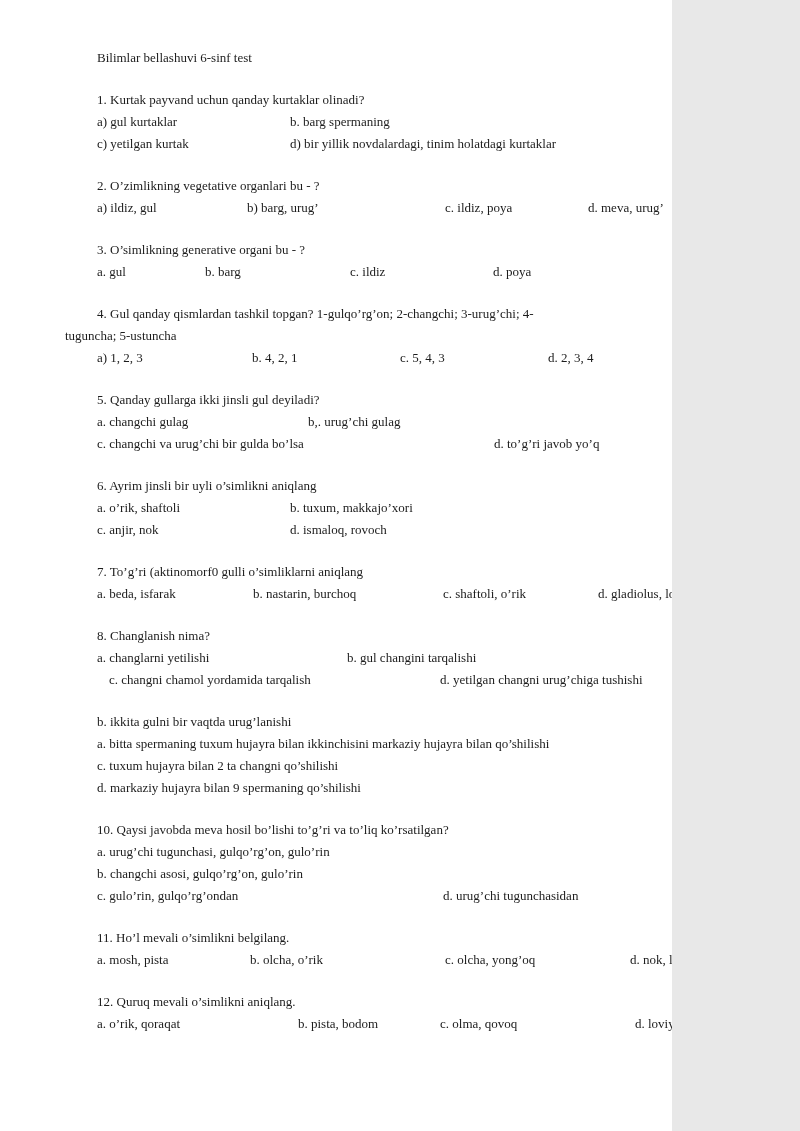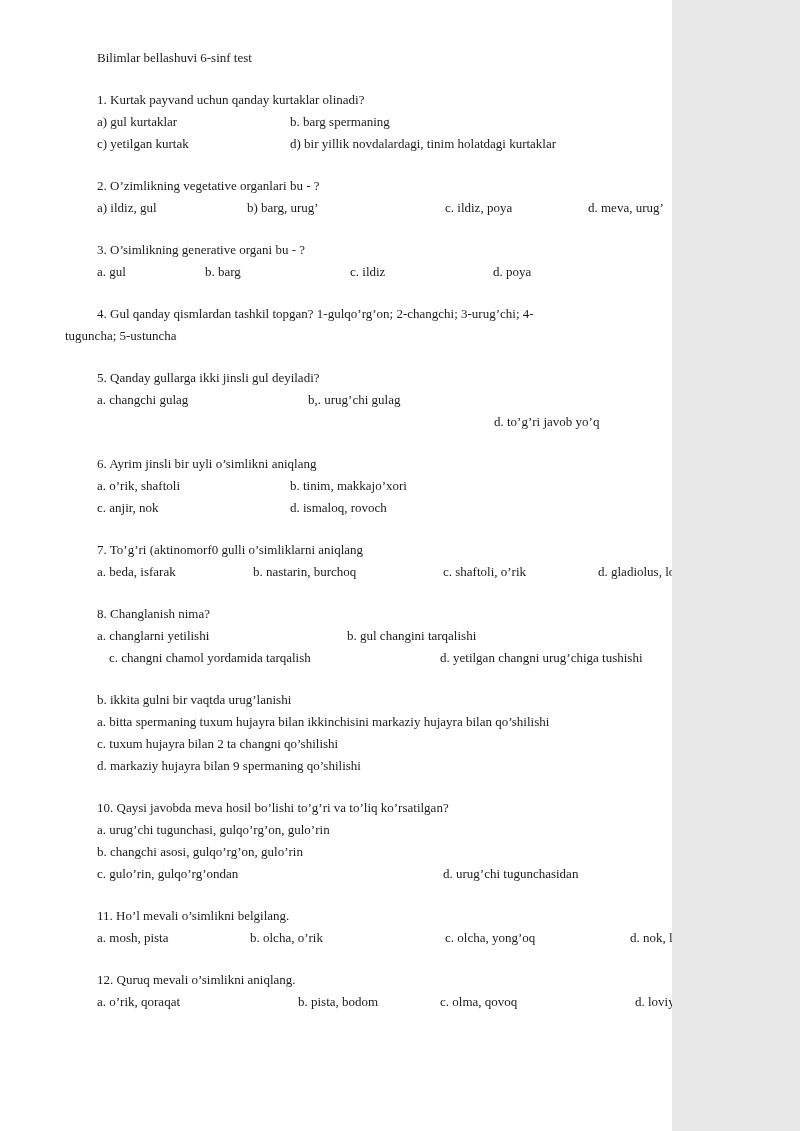--- a/index.html
+++ b/index.html
@@ -80,42 +80,49 @@
       </div>
     </div>
 
     <div class="q">
       <div class="ln">
           <span class="seg" style="left:32px">4. Gul qanday qismlardan tashkil topgan? 1-gulqo’rg’on; 2-changchi; 3-urug’chi; 4-</span>
         </div>
       <div class="ln">
           <span class="seg" style="left:0px">tuguncha; 5-ustuncha</span>
         </div>
+      <div class="ln">
+        <span class="seg" style="left:32px">a) 1, 2, 3</span>
+        <span class="seg" style="left:187px">b. 4, 2, 1</span>
+        <span class="seg" style="left:335px">c. 5, 4, 3</span>
+        <span class="seg" style="left:483px">d. 2, 3, 4</span>
+      </div>
     </div>
 
     <div class="q">
       <div class="ln">
           <span class="seg" style="left:32px">5. Qanday gullarga ikki jinsli gul deyiladi?</span>
         </div>
       <div class="ln">
         <span class="seg" style="left:32px">a. changchi gulag</span>
         <span class="seg" style="left:243px">b,. urug’chi gulag</span>
       </div>
       <div class="ln">
+        <span class="seg" style="left:32px">c. changchi va urug’chi bir gulda bo’lsa</span>
         <span class="seg" style="left:429px">d. to’g’ri javob yo’q</span>
       </div>
     </div>
 
     <div class="q">
       <div class="ln">
           <span class="seg" style="left:32px">6. Ayrim jinsli bir uyli o’simlikni aniqlang</span>
         </div>
       <div class="ln">
         <span class="seg" style="left:32px">a. o’rik, shaftoli</span>
-        <span class="seg" style="left:225px">b. tinim, makkajo’xori</span>
+        <span class="seg" style="left:225px">b. tuxum, makkajo’xori</span>
       </div>
       <div class="ln">
         <span class="seg" style="left:32px">c. anjir, nok</span>
         <span class="seg" style="left:225px">d. ismaloq, rovoch</span>
       </div>
     </div>
 
     <div class="q">
       <div class="ln">
           <span class="seg" style="left:32px">7. To’g’ri (aktinomorf0 gulli o’simliklarni aniqlang</span>

